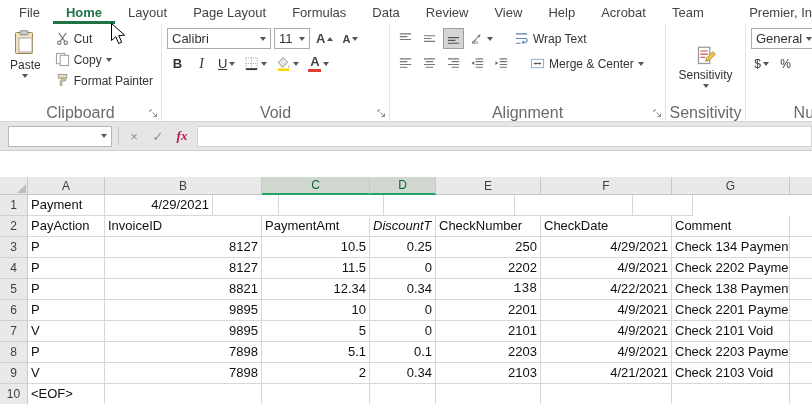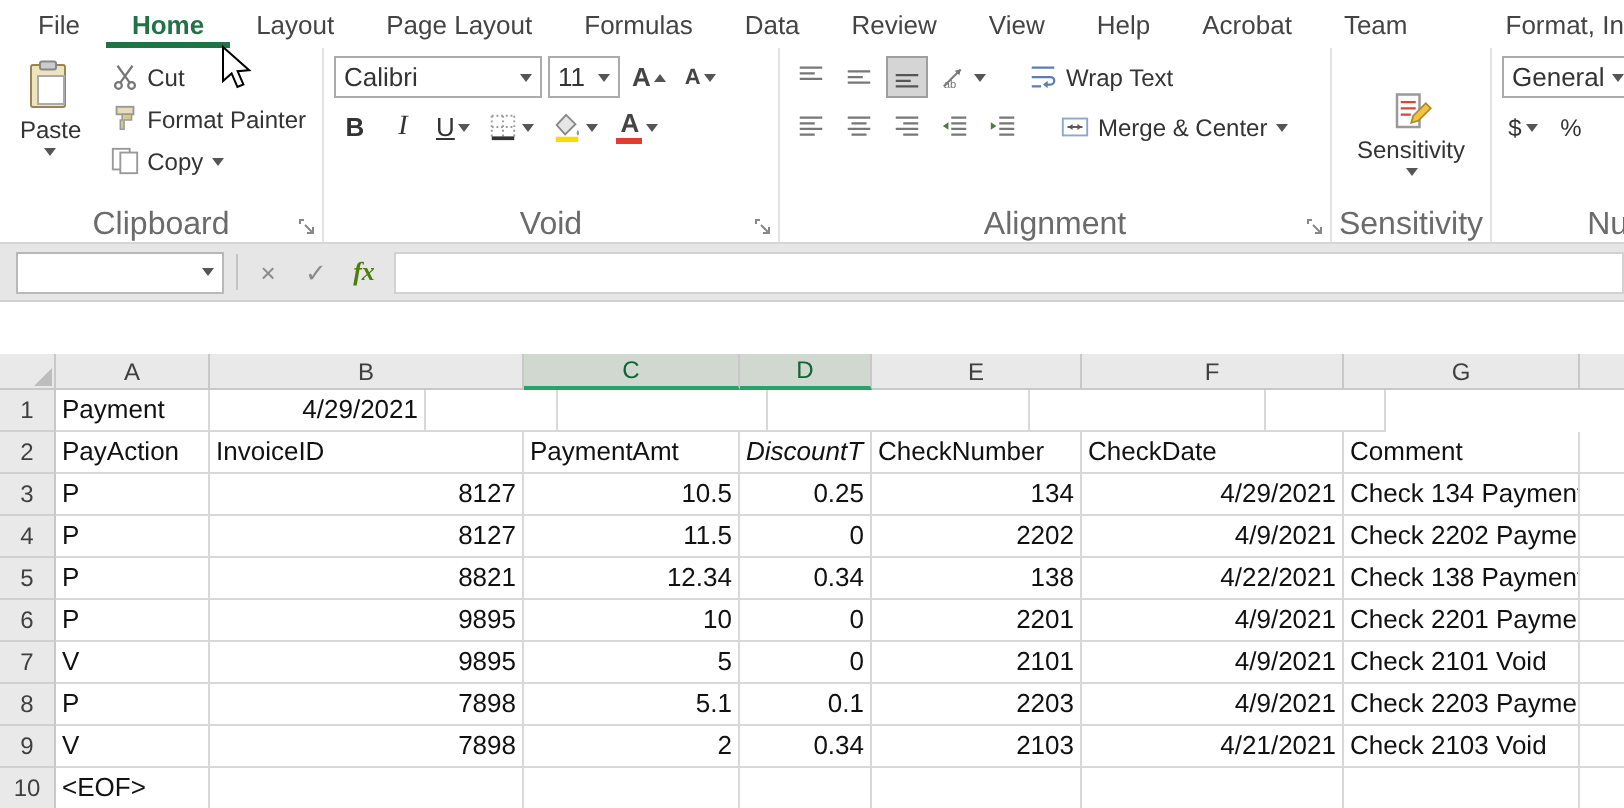--- a/index.html
+++ b/index.html
@@ -44,21 +44,21 @@
   .ml { margin-left:12px; }
 
   .big-btn { display:flex; flex-direction:column; align-items:center; justify-content:center; gap:2px; width:100%; padding-top:2px; }
 
   
   .formula-band { height:29px; background:#e6e6e6; border-bottom:1px solid #cfcfcf; display:flex; align-items:center; padding:0 0 0 8px; gap:6px; }
   .name-box { width:104px; height:21px; background:#fff; border:1px solid #b8b8b8; display:flex; align-items:center; padding:0 4px; font-size:12px; }
   .name-box .caret { margin-left:auto; }
   .fb-sep { width:1px; height:18px; background:#c4c4c4; }
   .fb-btn { font-size:13px; color:#8a8a8a; width:18px; text-align:center; }
-  .fb-fx { font-family:"Liberation Serif", serif; font-style:italic; font-weight:bold; color:#4d7c0f; }
+  .fb-fx { font-family:"Liberation Serif", serif; font-style:italic; font-weight:bold; color:#be185d; }
   .formula-input { flex:1; height:21px; background:#fff; border:1px solid #d2d2d2; font-size:12px; padding:0 4px; line-height:19px; }
   .pre-grid-strip { height:26px; background:#fff; }
 
   
   .header-row { display:flex; height:18px; }
   .corner { width:28px; flex:none; background:#e9e9e9; border-right:1px solid #c8c8c8; border-bottom:1px solid #c8c8c8; position:relative; }
   .corner::after { content:""; position:absolute; right:1px; bottom:1px; border-left:9px solid transparent; border-bottom:9px solid #bdbdbd; }
   .col-header { flex:none; background:#e9e9e9; border-right:1px solid #c8c8c8; border-bottom:1px solid #c8c8c8; font-size:12px; color:#3f3f3f; display:flex; align-items:center; justify-content:center; }
   .col-header.sel { background:#d1d8d0; color:#0d6635; border-bottom:2px solid #27a465; }
   .grid-row { display:flex; height:21px; background:#fff; }
@@ -76,21 +76,21 @@
     <div class="tab active">Home</div>
     <div class="tab">Layout</div>
     <div class="tab">Page Layout</div>
     <div class="tab">Formulas</div>
     <div class="tab">Data</div>
     <div class="tab">Review</div>
     <div class="tab">View</div>
     <div class="tab">Help</div>
     <div class="tab">Acrobat</div>
     <div class="tab">Team</div>
-    <span class="account">Format, In</span>
+    <span class="account">Premier, In</span>
 </div>
 
 <div class="ribbon">
 
   <div class="group" style="width:162px">
     <div class="group-body clipboard-body">
       <div class="paste-btn">
         <span class="ic">
           <svg width="24" height="26" viewBox="0 0 24 26">
               <rect x="2.5" y="2.5" width="17" height="21" rx="1" fill="#f0e3c0" stroke="#9a8450"></rect>
@@ -108,35 +108,35 @@
                 <path d="M4 2l6.5 9M12 2L5.5 11" stroke="#777" stroke-width="1.2" fill="none"></path>
                 <circle cx="4.5" cy="12.5" r="1.8" fill="none" stroke="#777" stroke-width="1.2"></circle>
                 <circle cx="11.5" cy="12.5" r="1.8" fill="none" stroke="#777" stroke-width="1.2"></circle>
               </svg>
           </span>
           <span class="lbl">Cut</span>
         </div>
         <div class="sm-btn">
           <span class="ic">
             <svg width="15" height="15" viewBox="0 0 16 16">
+                <rect x="1.5" y="1.5" width="9" height="11" fill="#fff" stroke="#999"></rect>
+                <rect x="5.5" y="3.5" width="9" height="11" fill="#fff" stroke="#999"></rect>
+              </svg>
+          </span>
+          <span class="lbl">Copy</span>
+          <span class="caret"></span>
+        </div>
+        <div class="sm-btn">
+          <span class="ic">
+            <svg width="15" height="15" viewBox="0 0 16 16">
                 <rect x="3.5" y="1.5" width="9" height="4" fill="#e8ddb5" stroke="#999"></rect>
                 <path d="M6.5 5.5v3h-1v5h2v-5h4v-3z" fill="#d8c88a" stroke="#999" stroke-width="0.8"></path>
               </svg>
           </span>
           <span class="lbl">Format Painter</span>
-        </div>
-        <div class="sm-btn">
-          <span class="ic">
-            <svg width="15" height="15" viewBox="0 0 16 16">
-                <rect x="1.5" y="1.5" width="9" height="11" fill="#fff" stroke="#999"></rect>
-                <rect x="5.5" y="3.5" width="9" height="11" fill="#fff" stroke="#999"></rect>
-              </svg>
-          </span>
-          <span class="lbl">Copy</span>
-          <span class="caret"></span>
         </div>
       </div>
     </div>
     <div class="group-label-row">
       <span class="glabel">Clipboard</span>
       <span class="launcher">
         <svg width="9" height="9" viewBox="0 0 9 9">
             <path d="M1 3V1h2" stroke="#888" fill="none"></path>
             <path d="M3.5 3.5L7 7" stroke="#888"></path>
             <path d="M7.5 4.5v3h-3" stroke="#888" fill="none"></path>
@@ -394,21 +394,21 @@
         <div class="cell" style="width: 131px;">CheckDate</div>
         <div class="cell" style="width: 118px;">Comment</div>
         <div class="cell" style="width: 60px;"></div>
       </div>
       <div class="grid-row">
         <div class="row-num">3</div>
         <div class="cell" style="width: 77px;">P</div>
         <div class="cell num" style="width: 157px;">8127</div>
         <div class="cell num" style="width: 108px; text-align: right;">10.5</div>
         <div class="cell num" style="width: 66px;">0.25</div>
-        <div class="cell num" style="width: 105px;">134</div>
+        <div class="cell num" style="width: 105px;">250</div>
         <div class="cell num" style="width: 131px;">4/29/2021</div>
         <div class="cell" style="width: 118px;">Check 134 Payment</div>
         <div class="cell" style="width: 60px;"></div>
       </div>
       <div class="grid-row">
         <div class="row-num">4</div>
         <div class="cell" style="width: 77px;">P</div>
         <div class="cell num" style="width: 157px;">8127</div>
         <div class="cell num" style="width: 108px;">11.5</div>
         <div class="cell num" style="width: 66px;">0</div>
@@ -416,21 +416,21 @@
         <div class="cell num" style="width: 131px;">4/9/2021</div>
         <div class="cell" style="width: 118px;">Check 2202 Payment</div>
         <div class="cell" style="width: 60px;"></div>
       </div>
       <div class="grid-row">
         <div class="row-num">5</div>
         <div class="cell" style="width: 77px;">P</div>
         <div class="cell num" style="width: 157px;">8821</div>
         <div class="cell num" style="width: 108px;">12.34</div>
         <div class="cell num" style="width: 66px;">0.34</div>
-        <div class="cell num" style="width: 105px;">138</div>
+        <div class="cell num" style="width: 105px; font-family: Liberation Mono, monospace;">138</div>
         <div class="cell num" style="width: 131px;">4/22/2021</div>
         <div class="cell" style="width: 118px;">Check 138 Payment</div>
         <div class="cell" style="width: 60px;"></div>
       </div>
       <div class="grid-row">
         <div class="row-num">6</div>
         <div class="cell" style="width: 77px;">P</div>
         <div class="cell num" style="width: 157px;">9895</div>
         <div class="cell num" style="width: 108px;">10</div>
         <div class="cell num" style="width: 66px;">0</div>

